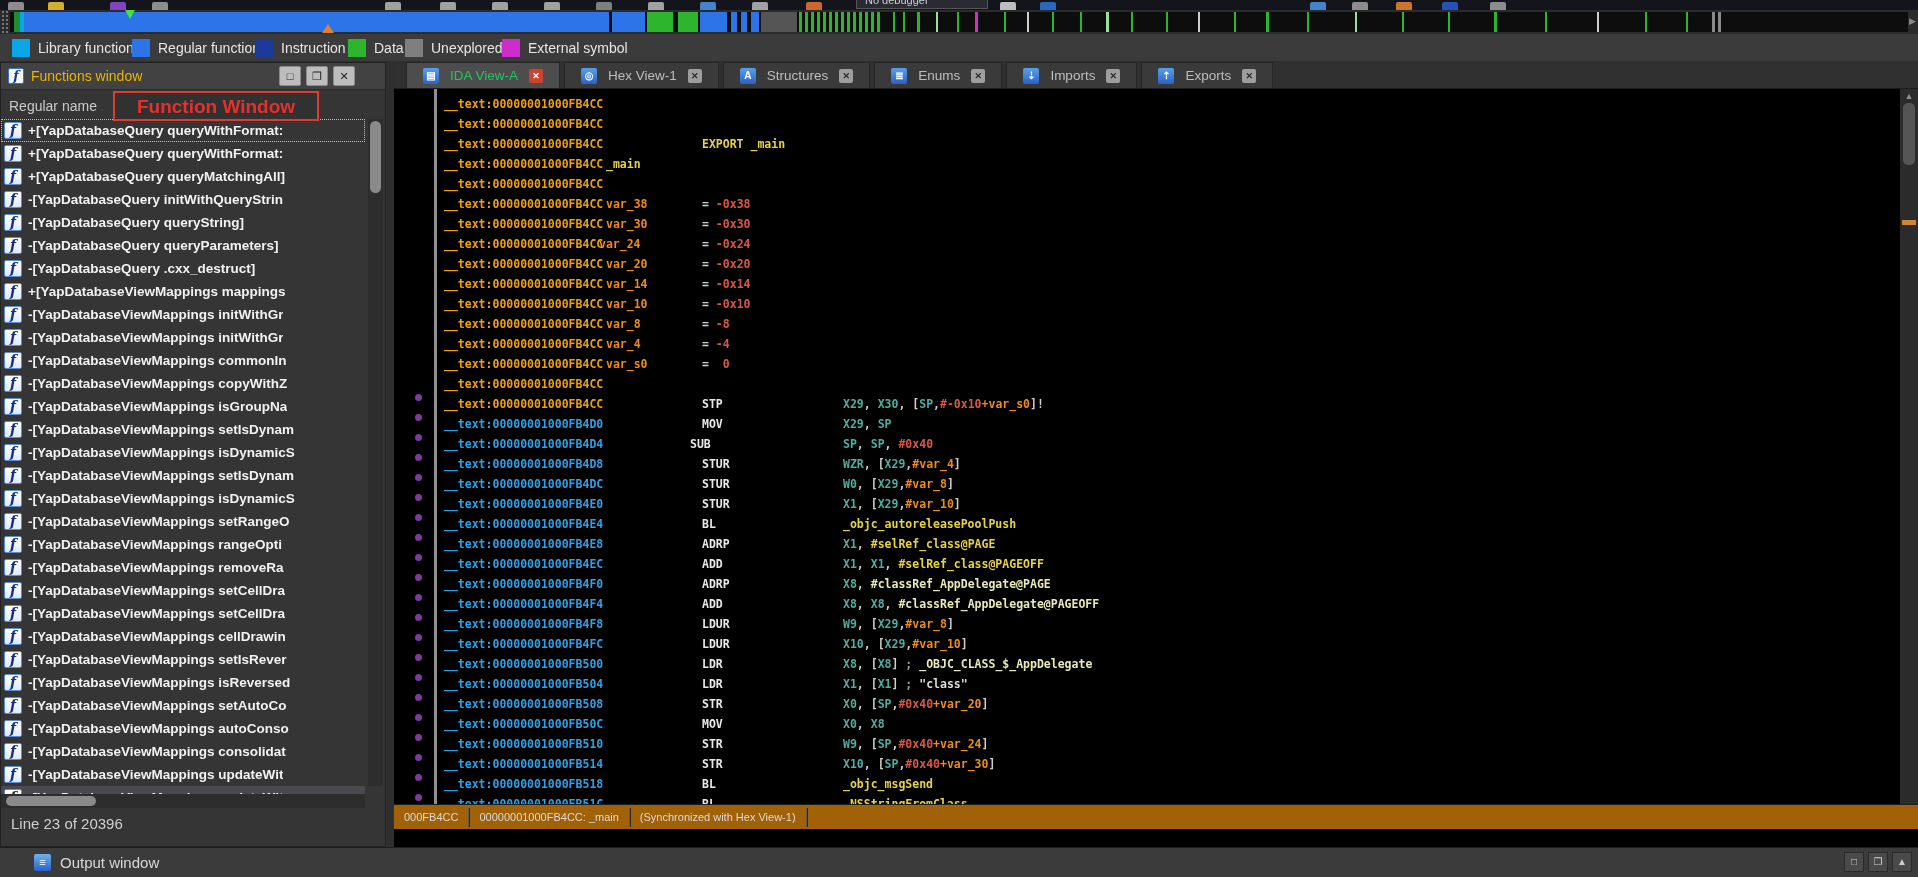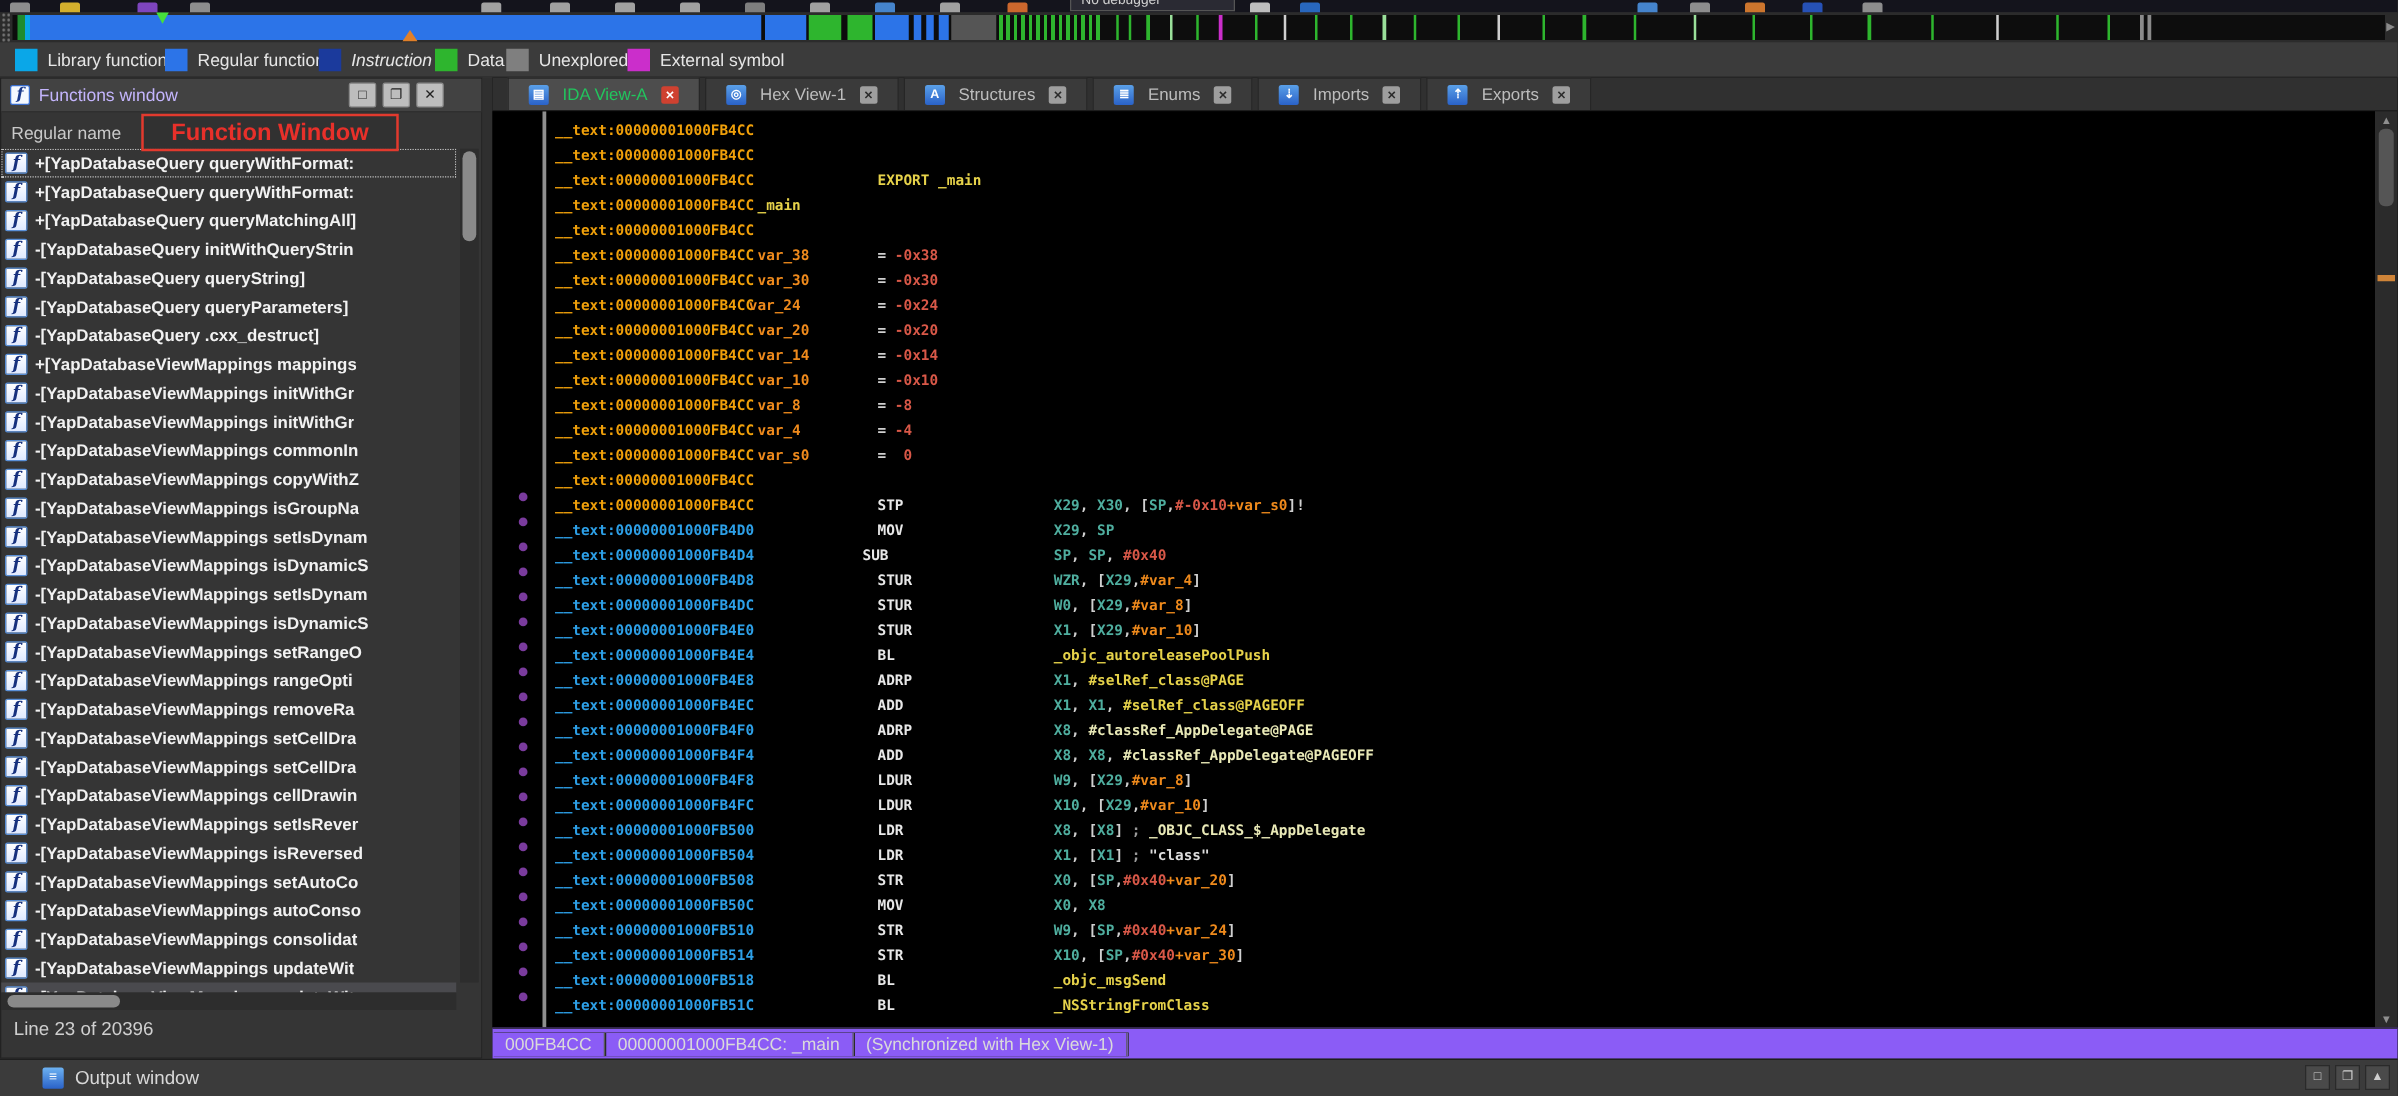--- a/index.html
+++ b/index.html
@@ -39,21 +39,21 @@
   .lg-tx { color:#e6e6e6; font-size:14px; white-space:nowrap; }
 
   
   #fwin { position:absolute; left:0; top:62px; width:386px; height:785px;
           background:#353535; border:1px solid #222; }
   #fwin-title { position:absolute; left:0; top:0; width:100%; height:27px; background:#424242;
                 border-bottom:1px solid #2a2a2a; display:flex; align-items:center; }
   .sq-ico { width:16px; height:16px; background:#f4f8ff; border:1px solid #3a6fd0; border-radius:2px;
             color:#1b3a8c; font-family:"DejaVu Serif", serif; font-style:italic; font-weight:bold;
             font-size:13px; line-height:14px; text-align:center; margin:0 7px 0 7px; }
-  #fwin-title-label { color:#c4b5fd; font-size:14px; }
+  #fwin-title-label { color:#eab308; font-size:14px; }
   #fwin-btns { position:absolute; right:30px; top:3px; display:flex; gap:5px; }
   .wbtn { width:22px; height:20px; background:#bdbdbd; border:1px solid #8a8a8a; color:#222;
           font-size:11px; line-height:18px; text-align:center; border-radius:2px; }
   #fwin-header { position:absolute; left:0; top:27px; width:100%; height:29px; }
   #fwin-header span { position:absolute; left:8px; top:8px; color:#c9c9c9; font-size:14px; }
   #flist { position:absolute; left:0; top:56px; width:364px; height:667px; overflow:hidden; }
   .frow { position:relative; height:23px; display:flex; align-items:center; }
   .frow.focused { outline:1px dotted #c0c0c0; outline-offset:-1px; }
   .fico { flex:0 0 18px; height:17px; margin:0 6px 0 3px; background:linear-gradient(#ffffff,#dfe9ff);
           border:1px solid #5a8fd6; border-radius:2px; color:#16307e;
@@ -103,23 +103,23 @@
   .t-m { color:#e8e8e8; } .t-r { color:#4fae9f; } .t-i { color:#d95848; }
   .t-v { color:#ef8a1c; } .t-s { color:#e6d24a; } .t-p { color:#e9e9b7; }
   .t-n { color:#cfcfcf; } .t-c { color:#9a9a9a; } .t-q { color:#dcdcdc; }
   .t-cmt { color:#cf6fd3; }
 
   #dscroll { position:absolute; right:0; top:27px; width:18px; height:733px; background:#2b2b2b; }
   .sarrow { position:absolute; left:0; width:18px; color:#8f8f8f; font-size:9px; text-align:center; }
   #dthumb { position:absolute; left:3px; top:14px; width:12px; height:62px; background:#555; border-radius:5px; }
   #dmark { position:absolute; left:2px; top:131px; width:14px; height:5px; background:#cf8438; }
 
-  #dstatus { position:absolute; left:0; top:760px; width:100%; height:25px; background:#8b5cf6;
+  #dstatus { position:absolute; left:0; top:742px; width:100%; height:25px; background:#a16207;
              border-top:1px solid #1e1e1e; display:flex; align-items:center; color:#dadada;
-             font-size:14px; }
+             font-size:11px; }
   .dsfield { padding:0 10px; height:19px; line-height:19px; border-right:1px solid #5a5a5a;
              box-shadow:1px 0 0 #2a2a2a; white-space:nowrap; }
 
   
   #outbar { position:absolute; left:0; top:847px; width:1918px; height:30px; background:#3b3b3b;
             border-top:1px solid #1e1e1e; }
   #out-ico { position:absolute; left:34px; top:6px; width:17px; height:17px; border-radius:2px;
              background:linear-gradient(#6db2f2,#2a62c8); color:#fff; font-size:11px;
              line-height:17px; text-align:center; }
   #out-label { position:absolute; left:60px; top:6px; color:#d8d8d8; font-size:15px; }
@@ -211,21 +211,21 @@
 
   <div id="legend">
       <div class="lg-item" style="left: 12px;">
         <div class="lg-sw" style="background: rgb(10, 167, 232);"></div>
         <div class="lg-tx">Library function</div>
       </div>
       <div class="lg-item" style="left: 132px;">
         <div class="lg-sw" style="background: rgb(44, 116, 232);"></div>
         <div class="lg-tx">Regular function</div>
       </div>
-      <div class="lg-item" style="left: 255px; font-style: italic;">
+      <div class="lg-item" style="left: 255px;">
         <div class="lg-sw" style="background: rgb(27, 58, 156);"></div>
         <div class="lg-tx">Instruction</div>
       </div>
       <div class="lg-item" style="left: 348px;">
         <div class="lg-sw" style="background: rgb(46, 181, 46);"></div>
         <div class="lg-tx">Data</div>
       </div>
       <div class="lg-item" style="left: 405px;">
         <div class="lg-sw" style="background: rgb(127, 127, 127);"></div>
         <div class="lg-tx">Unexplored</div>

